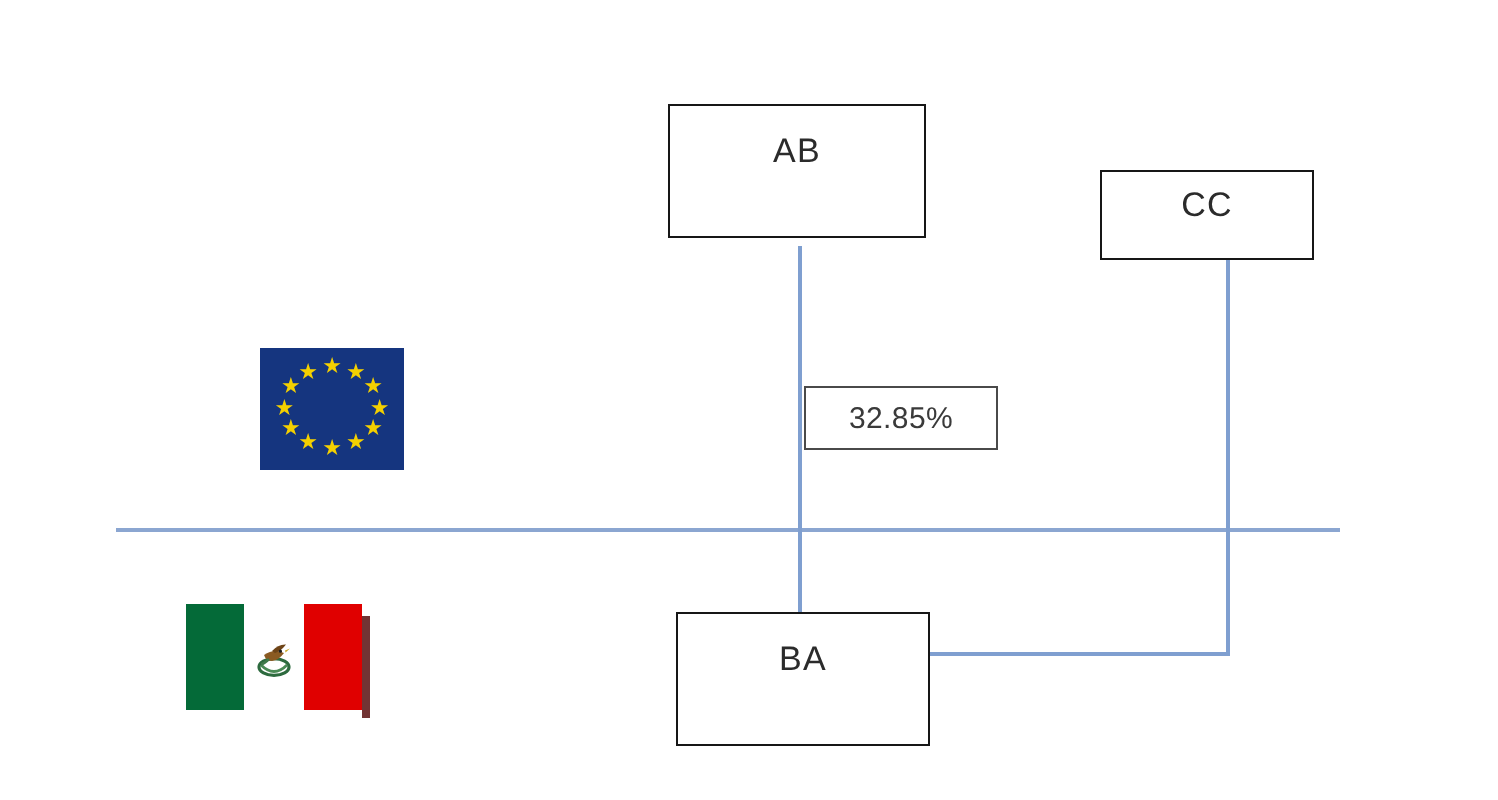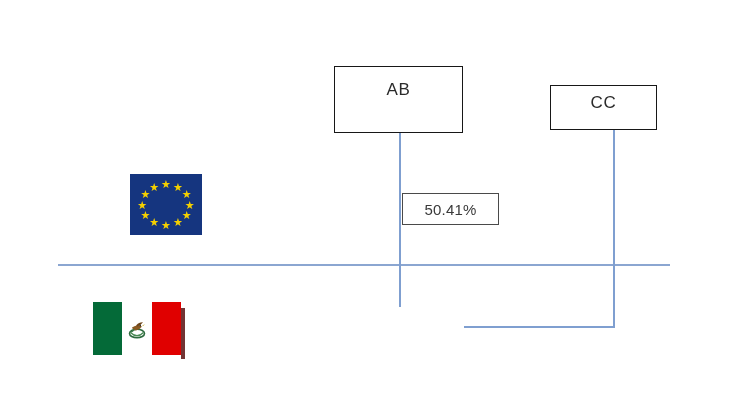--- a/index.html
+++ b/index.html
@@ -29,21 +29,21 @@
   }
   .node .node-label {
     font-size: 17px;
     color: #2b2b2b;
     letter-spacing: 0.6px;
     line-height: 1;
     padding-top: 14px;
     white-space: nowrap;
   }
 
-  #node-ab { left: 334px; top: 66px;  width: 129px; height: 67px; }
+  #node-ab { left: 334px; top: 52px;  width: 129px; height: 67px; }
   #node-cc { left: 550px; top: 85px;  width: 107px; height: 45px; }
   #node-ba { left: 338px; top: 306px; width: 127px; height: 67px; }
 
   #node-cc .node-label { padding-top: 8px; }
 
   
   .pct-box {
     position: absolute;
     box-sizing: border-box;
     background: #ffffff;
@@ -183,19 +183,22 @@
   </div>
 
   <div class="node" id="node-ab">
     <span class="node-label">AB</span>
   </div>
 
   <div class="node" id="node-cc">
     <span class="node-label">CC</span>
   </div>
 
+  <div class="node" id="node-ba">
+    <span class="node-label">BA</span>
+  </div>
 
   <div class="pct-box" id="pct-9999">
-    <span class="pct-label">50.41%</span>
+    <span class="pct-label">32.85%</span>
   </div>
 
 
 </div>
 
 </body></html>

